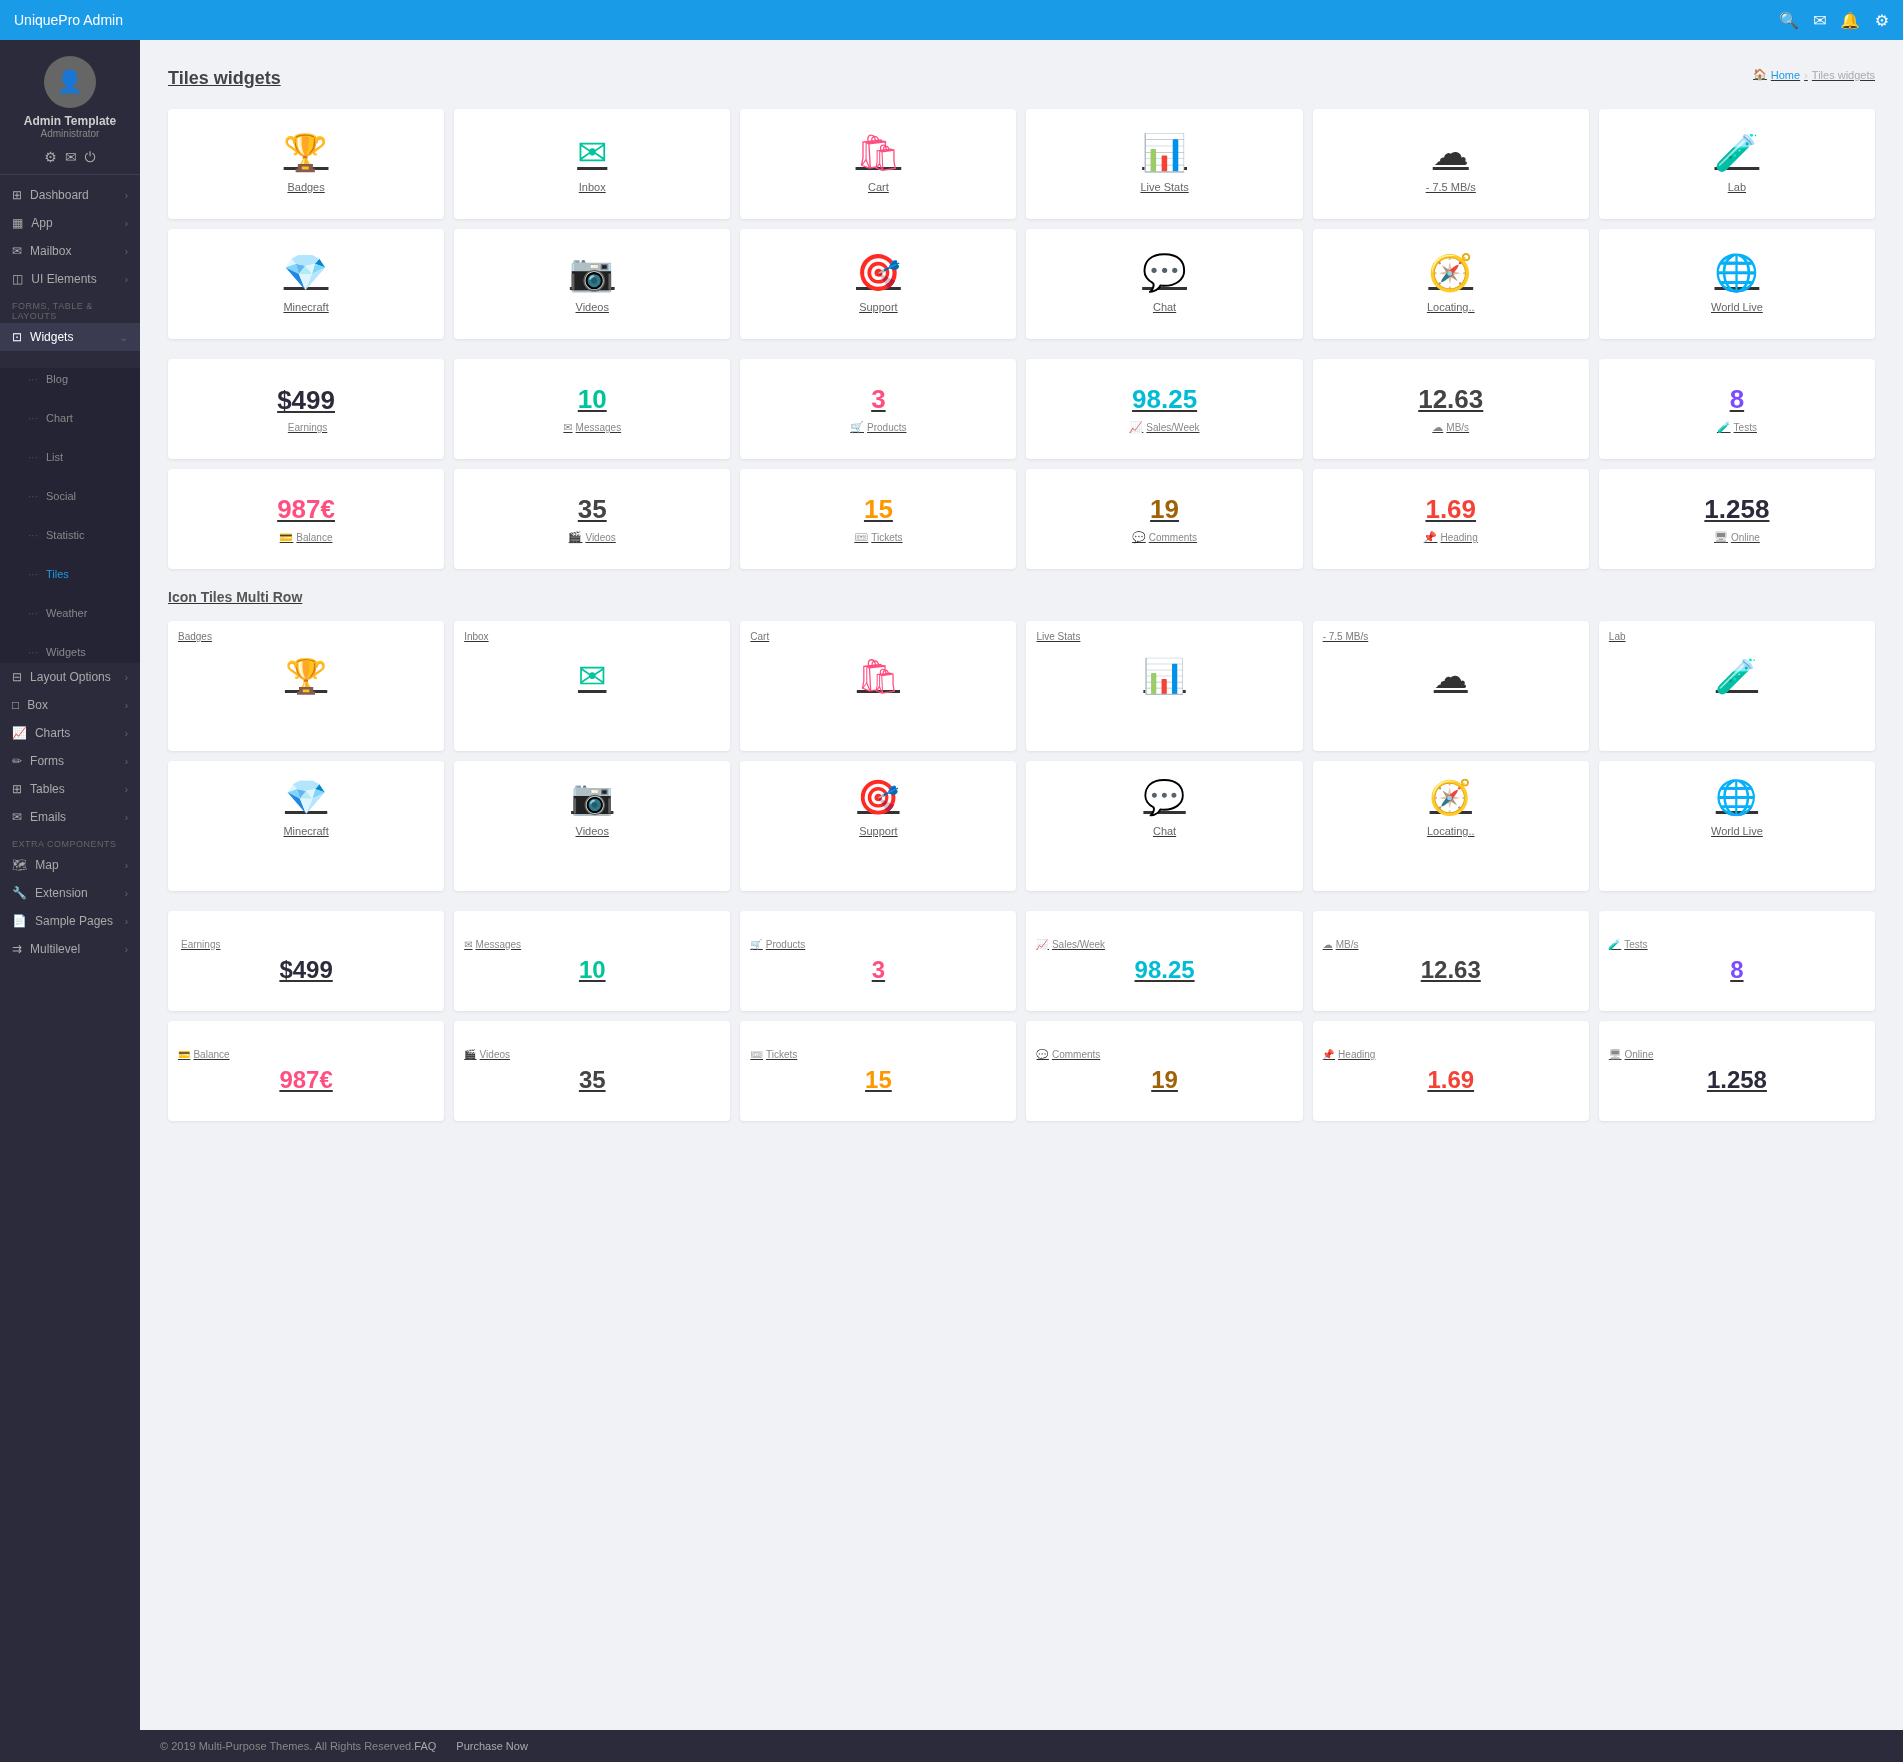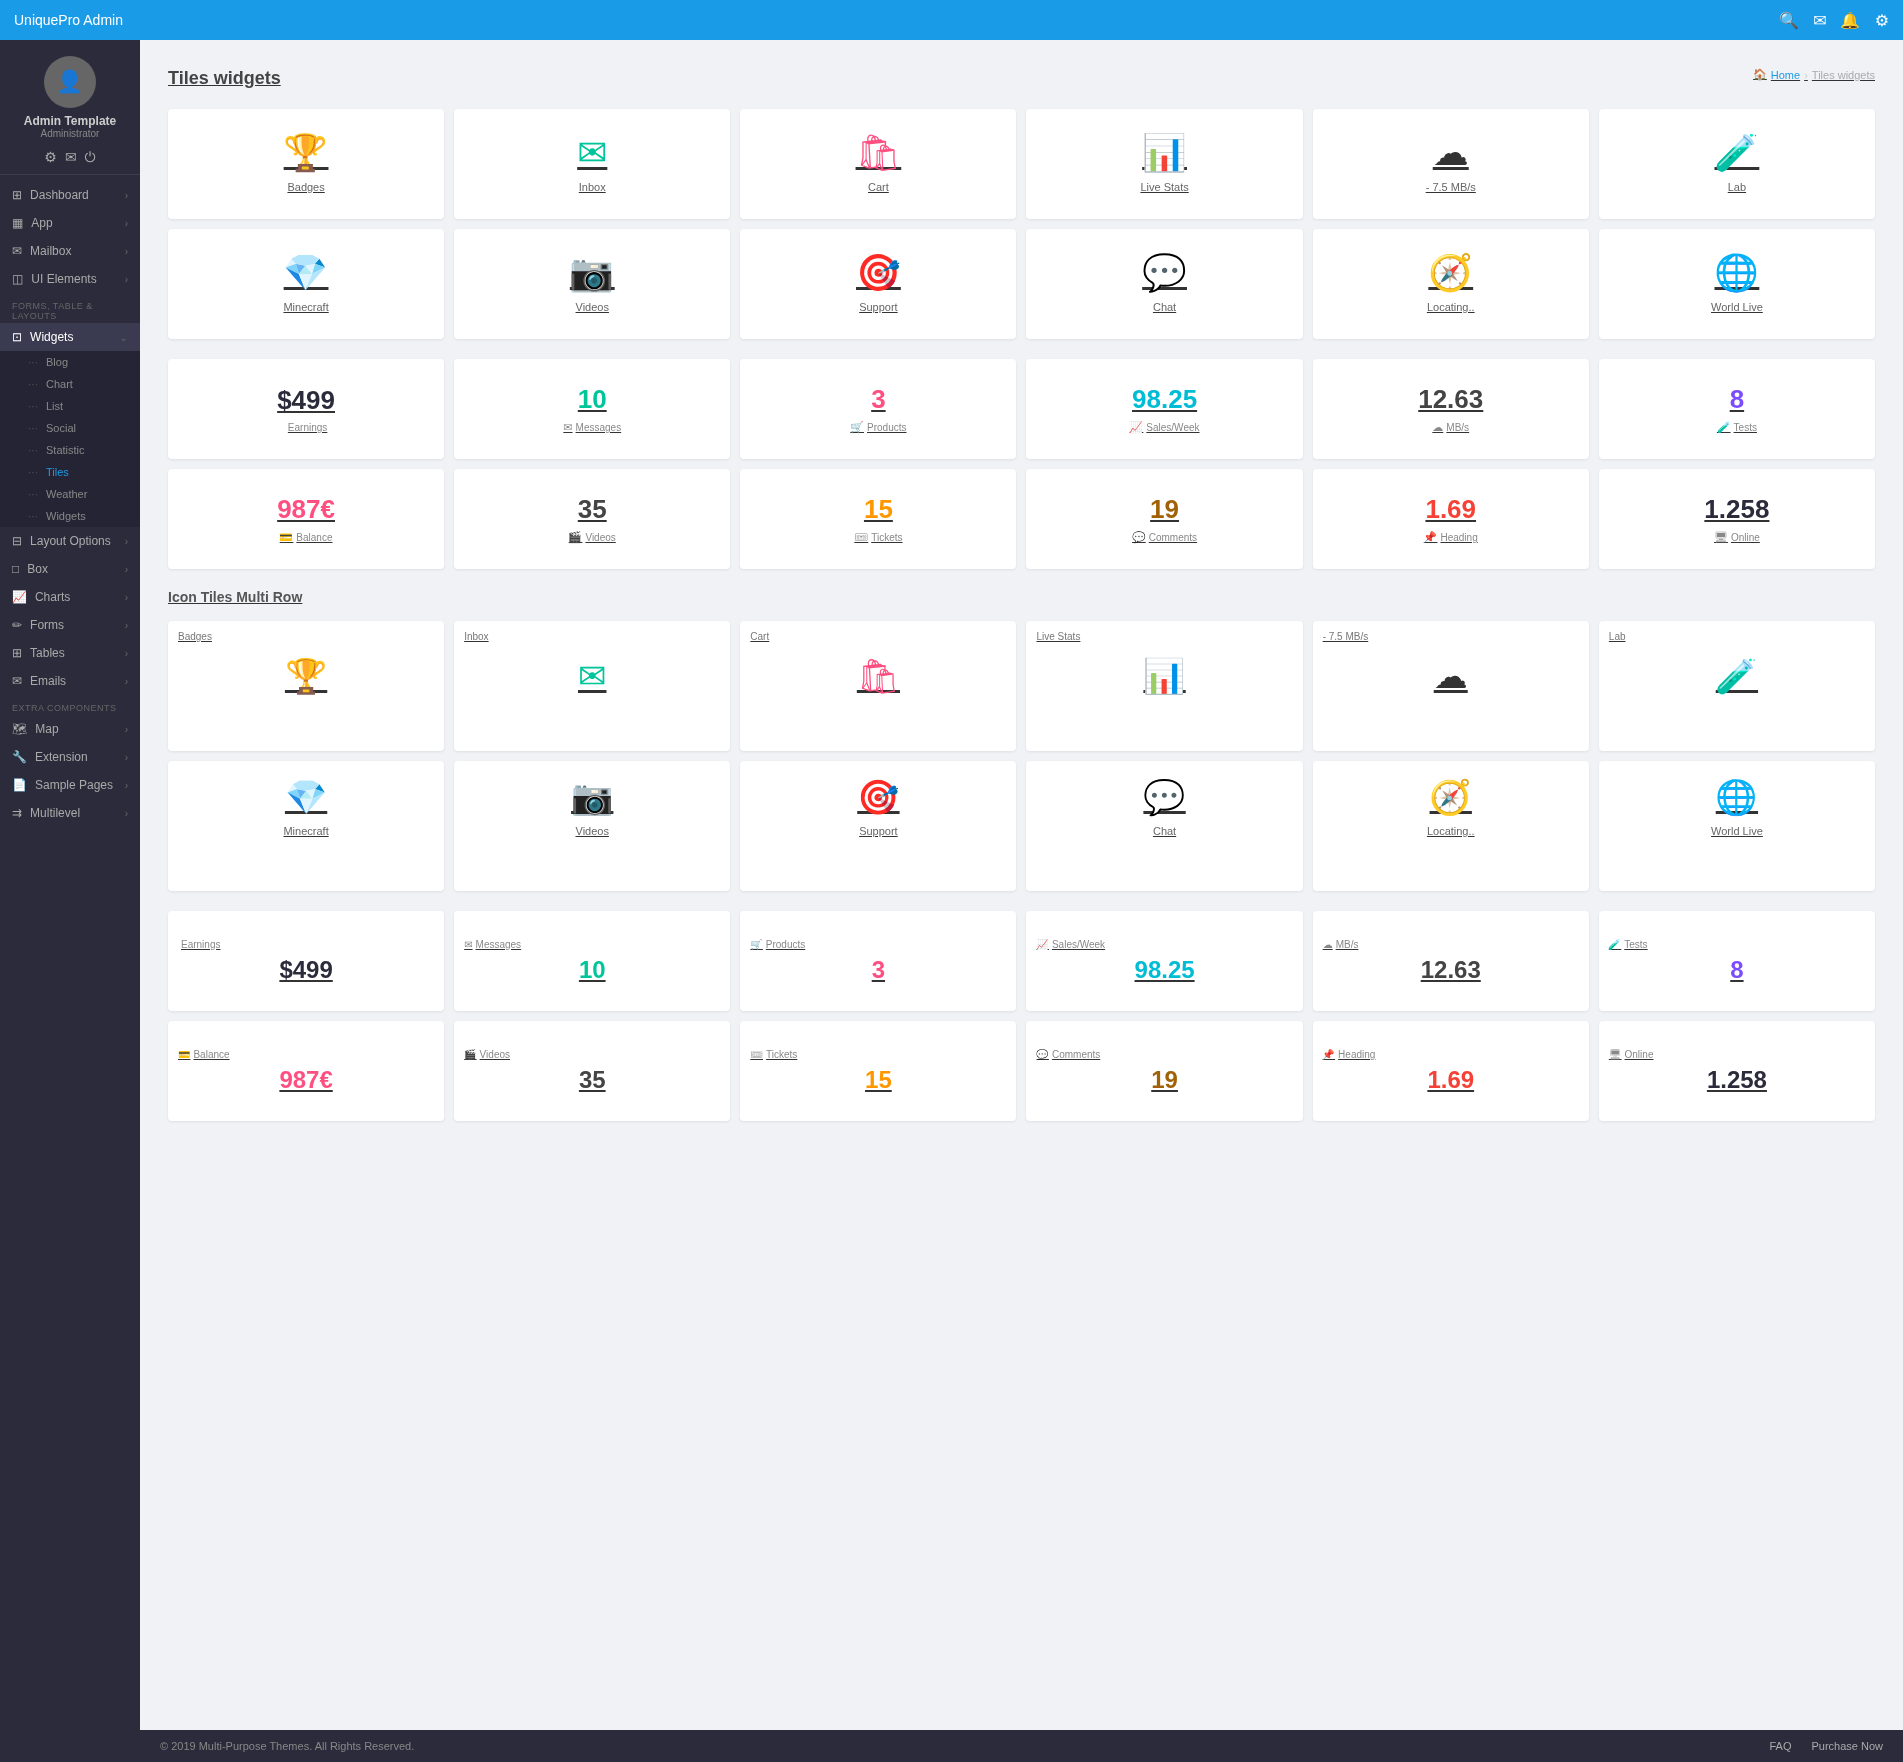--- a/index.html
+++ b/index.html
@@ -65,20 +65,21 @@
     .sidebar-item .item-left { display: flex; align-items: center; gap: 8px; }
     .sidebar-item .chevron { font-size: 10px; color: #666; }
     .sidebar-submenu { padding: 0; background: #242435; }
     .sidebar-subitem {
       display: flex; align-items: flex-end;
       padding: 5px 12px 5px 28px;
       color: #888;
       cursor: pointer;
       font-size: 11px;
       gap: 6px;
+      margin-top: 17px;
     }
     .sidebar-subitem.active { color: #1a9be8; }
     .sidebar-subitem::before { content: '···'; margin-right: 2px; color: #555; font-size: 10px; }
 
     
     .main {
       margin-left: 140px;
       margin-top: 40px;
       padding: 28px;
       flex: 1;
@@ -176,21 +177,20 @@
     .multirow-text-tile .mt-label { font-size: 10px; color: #888; margin-bottom: 6px; display: flex; align-items: center; gap: 3px; align-self: flex-start; }
     .multirow-text-tile .mt-value { font-size: 24px; font-weight: 700; }
 
     
     .footer {
       background: #2b2b3b;
       color: #888;
       font-size: 11px;
       padding: 10px 20px;
       display: flex;
-      justify-content: space-between;
       align-items: center;
       margin-left: 140px;
     }
     .footer-links { display: flex; gap: 20px; }
     .footer-links a { color: #aaa; text-decoration: none; }
 
     
     .c-black { color: #2b2b3b; }
     .c-green { color: #00c49a; }
     .c-pink { color: #ff4f81; }

